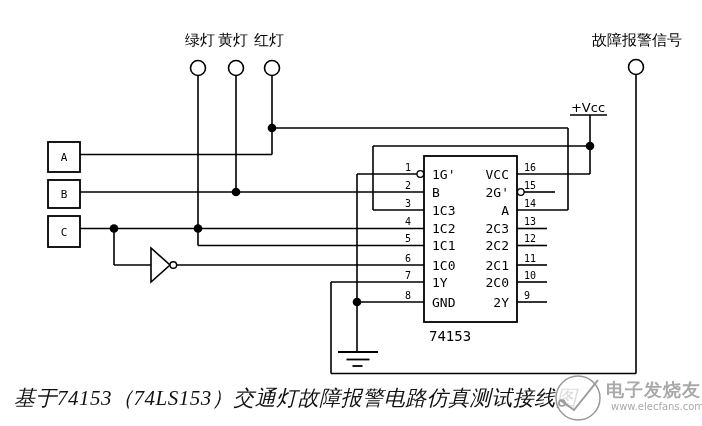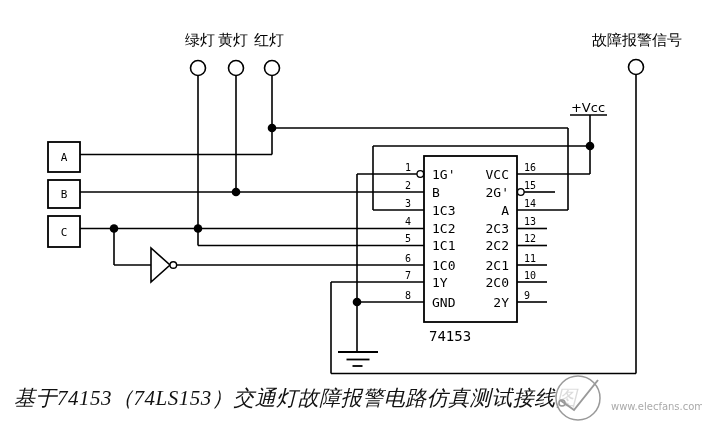--- a/index.html
+++ b/index.html
@@ -129,14 +129,15 @@
       <circle cx="357" cy="302" r="4.3" fill="#000000"></circle>
     </svg>
 
   <div class="caption">基于74153（74LS153）交通灯故障报警电路仿真测试接线图</div>
 
   <svg class="wm-logo" width="62" height="54" viewBox="0 0 62 54">
     <circle cx="30" cy="26" r="22" fill="rgba(255,255,255,0.85)" stroke="#9a9a9a" stroke-width="1.5"></circle>
     <path d="M 12 28 L 26 38 L 50 8" fill="none" stroke="#9a9a9a" stroke-width="2"></path>
     <circle cx="14" cy="31" r="3" fill="none" stroke="#9a9a9a" stroke-width="1.5"></circle>
   </svg>
+  <div class="wm-main">电子发烧友</div>
   <div class="wm-sub">www.elecfans.com</div>
 </div>
 
 </body></html>

